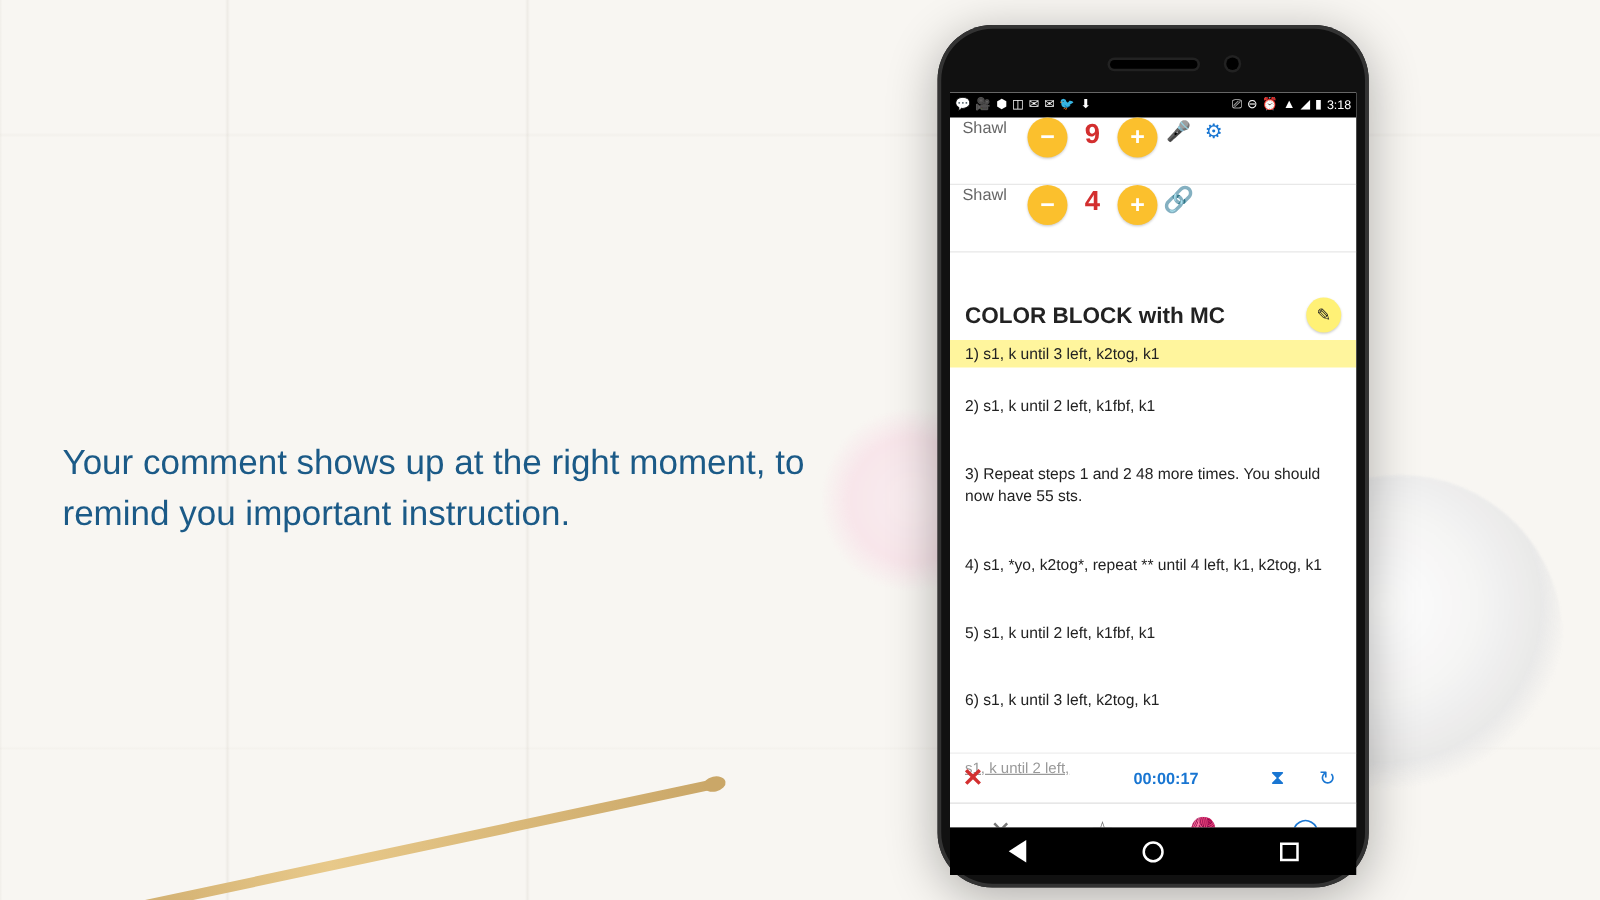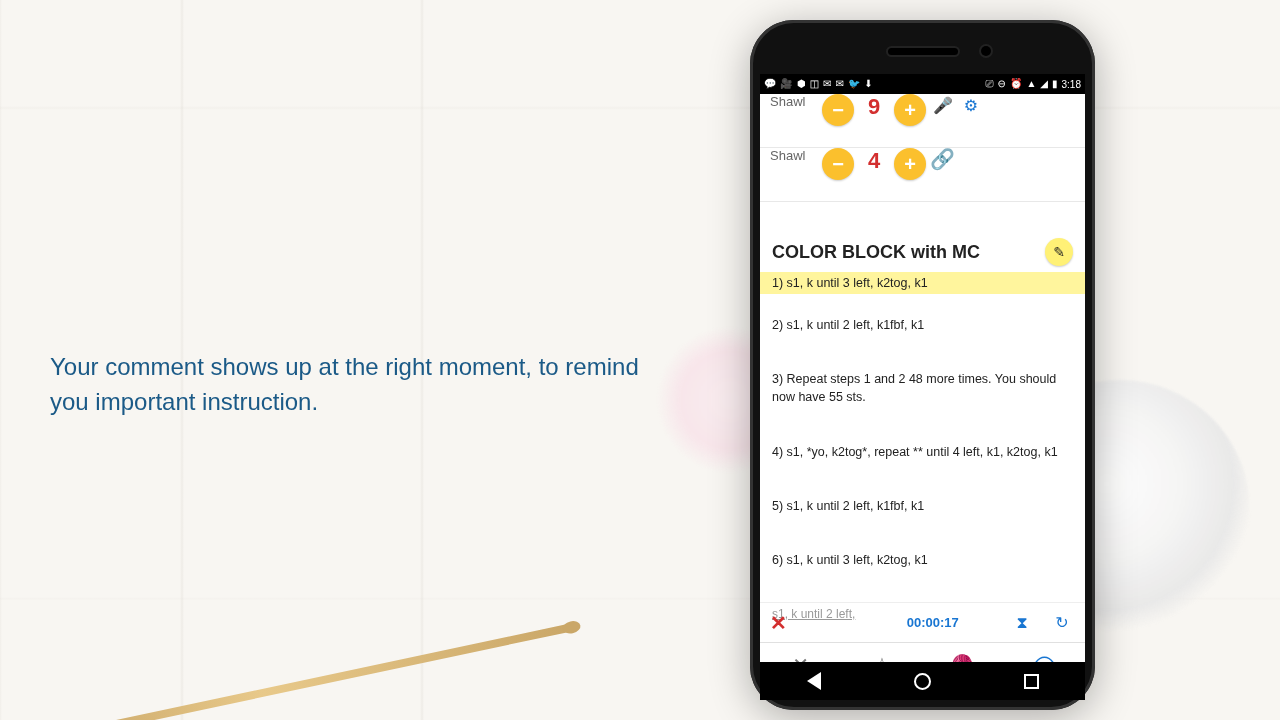--- a/index.html
+++ b/index.html
@@ -14,21 +14,21 @@
     content:""; position:absolute; inset:0;
     background:
       linear-gradient(90deg, rgba(200,195,185,0.15) 0px, transparent 2px),
       linear-gradient(90deg, transparent 180px, rgba(200,195,185,0.2) 182px, transparent 184px),
       linear-gradient(90deg, transparent 420px, rgba(200,195,185,0.2) 422px, transparent 424px),
       linear-gradient(0deg, transparent 610px, rgba(210,205,195,0.12) 612px, transparent 614px),
       linear-gradient(0deg, transparent 120px, rgba(210,205,195,0.1) 121px, transparent 123px);
   }
   .caption {
     position:absolute; left:50px; top:350px; width:620px;
-    font-size:24px; line-height:1.45; color:#1b5a87; font-weight:500;
+    font-size:28px; line-height:1.45; color:#1b5a87; font-weight:500;
   }
   
   .decor-yarn1 { position:absolute; right:30px; top:380px; width:260px; height:260px;
     background: radial-gradient(circle at 45% 40%, #fff 0%, #f5f5f5 35%, #e8e8e8 60%, transparent 70%);
     border-radius:50%; filter: blur(1px); opacity:.9; }
   .decor-yarn2 { position:absolute; left:650px; top:320px; width:160px; height:160px;
     background: radial-gradient(circle at 50% 50%, #fbe8ef 0%, #f8dce6 45%, transparent 65%);
     border-radius:50%; opacity:.6; filter: blur(1px);}
   .decor-needle { position:absolute; left:60px; bottom:-20px; width:520px; height:8px;
     background: linear-gradient(90deg, #caa768, #e8c98a 40%, #caa768);

